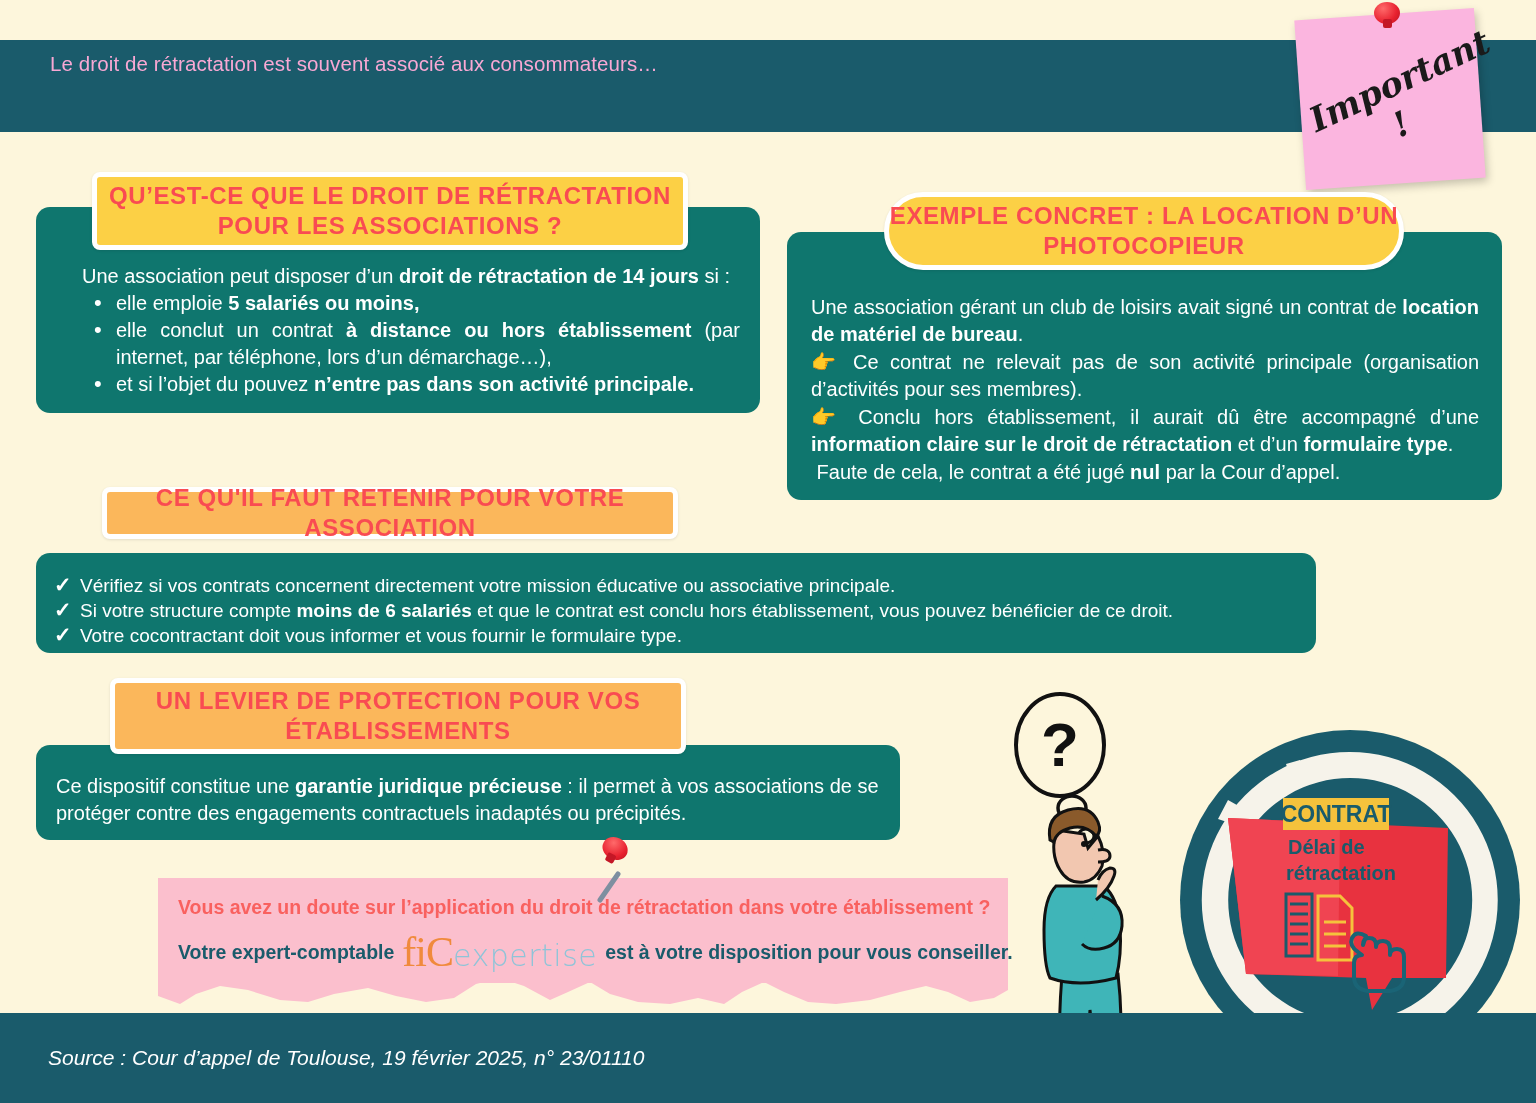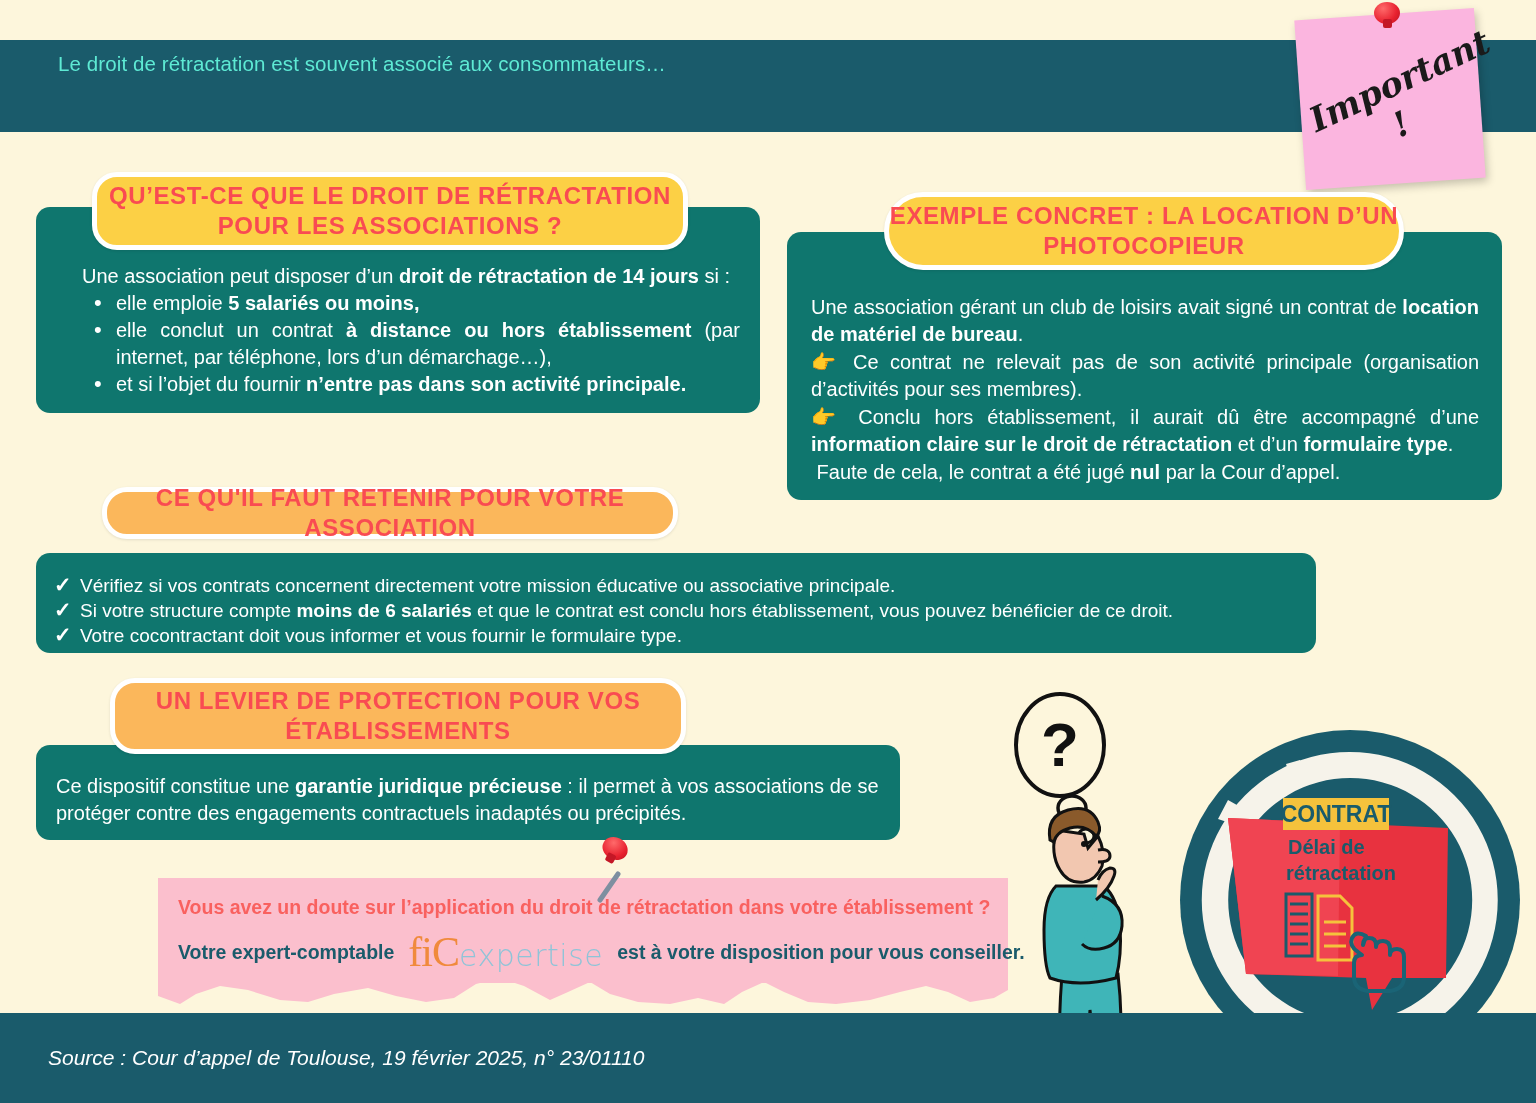--- a/index.html
+++ b/index.html
@@ -10,22 +10,22 @@
     overflow: hidden;
   }
   .page { position: relative; width: 1536px; height: 1103px; background: #FDF6DC; }
 
   
   .header-band {
     position: absolute; left: 0; top: 40px; width: 1536px; height: 92px;
     background: #1A5B6B;
   }
   .header-band .intro {
-    position: absolute; left: 58px; top: 10px;
-    color: #5eead4; font-size: 20.5px; line-height: 27px; letter-spacing: .1px;
+    position: absolute; left: 50px; top: 10px;
+    color: #f9a8d4; font-size: 20.5px; line-height: 27px; letter-spacing: .1px;
     white-space: nowrap;
     text-align: right;
   }
   .header-band .intro b { font-weight: bold; }
 
   
   .sticky {
     position: absolute; left: 1300px; top: 14px; width: 180px; height: 170px;
     background: #FBB5DF;
     transform: rotate(-4deg);
@@ -55,21 +55,21 @@
   
   .card {
     position: absolute; background: #0f766e; border-radius: 14px;
   }
   .card-body {
     color: #FFFFFF; font-size: 20px; line-height: 27px;
   }
   .card-body b { font-weight: bold; }
 
   .pill {
-    position: absolute; border-radius: 25px; border: 5px solid #FFFFFF;
+    position: absolute; border-radius: 8px; border: 5px solid #FFFFFF;
     display: flex; align-items: center; justify-content: center;
     text-align: center; color: #F94B52; font-weight: bold;
     font-size: 24px; line-height: 30px; letter-spacing: .6px;
     text-transform: uppercase;
     box-shadow: 0 1px 3px rgba(0,0,0,.10);
     z-index: 4;
   }
   .pill-yellow { background: #FCD045; }
   .pill-orange { background: #FBB75B; }
 
@@ -117,21 +117,21 @@
   .pink-torn {
     position: absolute; left: 158px; top: 978px; width: 850px; height: 42px;
   }
   .pink-line1 {
     position: absolute; left: 20px; top: 18px; width: 820px;
     color: #F9615F; font-weight: bold; font-size: 19.5px;
   }
   .pink-line2 {
     position: absolute; left: 20px; top: 58px; width: 820px;
     color: #1A5B6B; font-weight: bold; font-size: 19.5px;
-    display: flex; align-items: center; gap: 14px; white-space: nowrap;
+    display: flex; align-items: center; gap: 8px; white-space: nowrap;
   }
   .fic-logo { display: inline-flex; align-items: baseline; }
   .fic-logo .fic {
     color: #F08A3C; font-size: 42px; font-family: Liberation Serif, serif;
     font-weight: 300; letter-spacing: -1px; line-height: .8;
   }
   .fic-logo .exp {
     color: #8FC4D8; font-size: 30px; font-family: "DejaVu Sans", sans-serif;
     font-weight: 300; letter-spacing: .5px; line-height: .9;
   }
@@ -169,21 +169,21 @@
     <div class="head"></div>
       <div class="neck"></div>
   </div>
 
   <div class="card" id="card-what">
     <div class="card-body" id="body-what">
       <div class="lead"><span>Une association peut disposer d’un </span><b>droit de rétractation de 14 jours</b><span> si :</span></div>
       <ul>
         <li><span>elle emploie </span><b>5 salariés ou moins,</b><span></span></li>
         <li><span>elle conclut un contrat </span><b>à distance ou hors établissement</b><span> (par internet, par téléphone, lors d’un démarchage…),</span></li>
-        <li><span>et si l’objet du fournir </span><b>n’entre pas dans son activité principale.</b><span></span></li>
+        <li><span>et si l’objet du pouvez </span><b>n’entre pas dans son activité principale.</b><span></span></li>
       </ul>
     </div>
   </div>
   <div class="pill pill-yellow" id="pill-what">QU’EST-CE QUE LE DROIT DE RÉTRACTATION POUR LES ASSOCIATIONS ?</div>
 
   <div class="card" id="card-example">
     <div class="card-body" id="body-example">
       <p><span>Une association gérant un club de loisirs avait signé un contrat de </span><b>location de matériel de bureau</b><span>.</span></p>
       <p><span class="hand">👉</span> <span>Ce contrat ne relevait pas de son activité principale (organisation d’activités pour ses membres).</span></p>
       <p><span class="hand">👉</span> <span>Conclu hors établissement, il aurait dû être accompagné d’une </span><b>information claire sur le droit de rétractation</b><span> et d’un </span><b>formulaire type</b><span>.</span></p>

